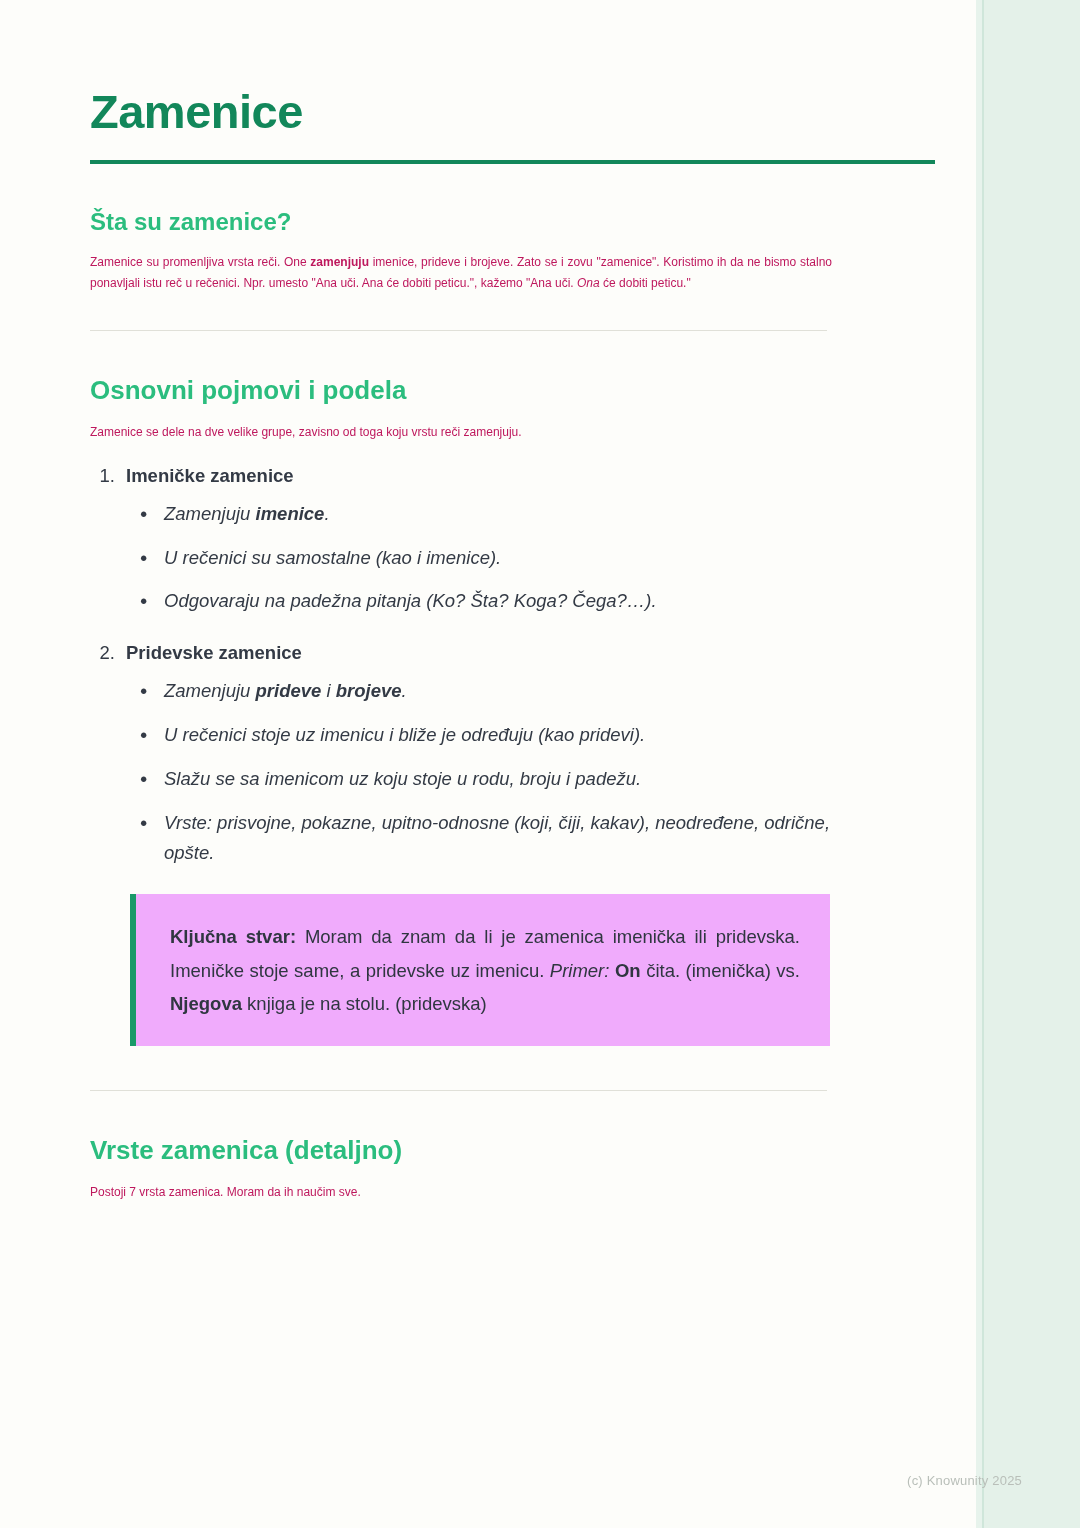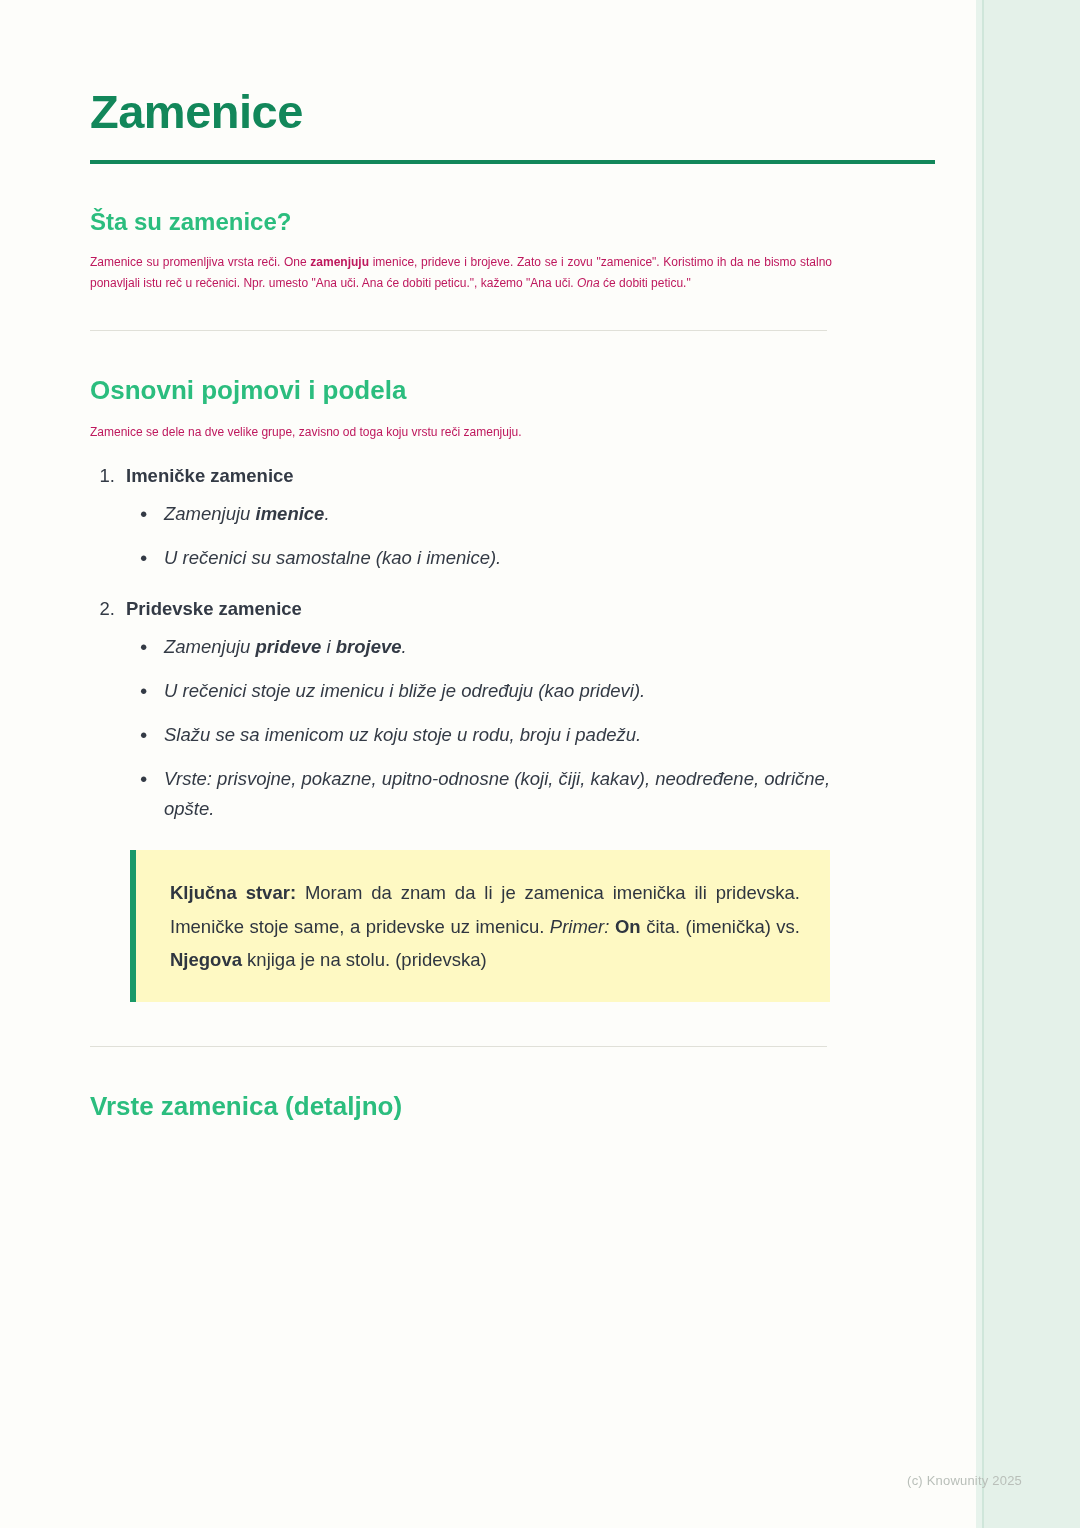--- a/index.html
+++ b/index.html
@@ -119,21 +119,21 @@
     content: "•";
     position: absolute;
     left: 4px;
     top: -1px;
     font-size: 20px;
     color: #333a45;
   }
   .callout {
     margin: 26px 0 0 40px;
     width: 700px;
-    background: #fef9c3;
+    background: #f0abfc;
     border-left: 6px solid #1a9968;
     box-sizing: border-box;
     padding: 26px 30px 26px 34px;
   }
   .callout p {
     margin: 0;
     font-size: 18.5px;
     line-height: 1.8;
     text-align: justify;
     color: #2f3640;
@@ -170,38 +170,40 @@
 
     <h2 class="section">Osnovni pojmovi i podela</h2>
     <p class="body">Zamenice se dele na dve velike grupe, zavisno od toga koju vrstu reči zamenjuju.</p>
 
     <ol class="main-list">
       <li>
         <span class="li-title">Imeničke zamenice</span>
         <ul class="sub-list">
           <li><span>Zamenjuju </span><b>imenice</b><span>.</span></li>
           <li><span>U rečenici su samostalne (kao i imenice).</span></li>
+          <li><span>Odgovaraju na padežna pitanja (Ko? Šta? Koga? Čega?…).</span></li>
         </ul>
       </li>
       <li>
         <span class="li-title">Pridevske zamenice</span>
         <ul class="sub-list">
           <li><span>Zamenjuju </span><b>prideve</b><span> i </span><b>brojeve</b><span>.</span></li>
           <li><span>U rečenici stoje uz imenicu i bliže je određuju (kao pridevi).</span></li>
           <li><span>Slažu se sa imenicom uz koju stoje u rodu, broju i padežu.</span></li>
           <li><span>Vrste: prisvojne, pokazne, upitno-odnosne (koji, čiji, kakav), neodređene, odrične, opšte.</span></li>
         </ul>
       </li>
     </ol>
 
     <div class="callout">
       <p><b>Ključna stvar:</b><span> Moram da znam da li je zamenica imenička ili pridevska. Imeničke stoje same, a pridevske uz imenicu. </span><i>Primer:</i><span> </span><b>On</b><span> čita. (imenička) vs. </span><b>Njegova</b><span> knjiga je na stolu. (pridevska)</span></p>
     </div>
 
     <div class="divider" style="margin-top:44px;"></div>
 
     <h2 class="section">Vrste zamenica (detaljno)</h2>
+    <p class="body nojustify">Postoji 7 vrsta zamenica. Moram da ih naučim sve.</p>
 
   </div>
 
   <div class="watermark">(c) Knowunity 2025</div>
 
 </div>
 
 </body></html>

